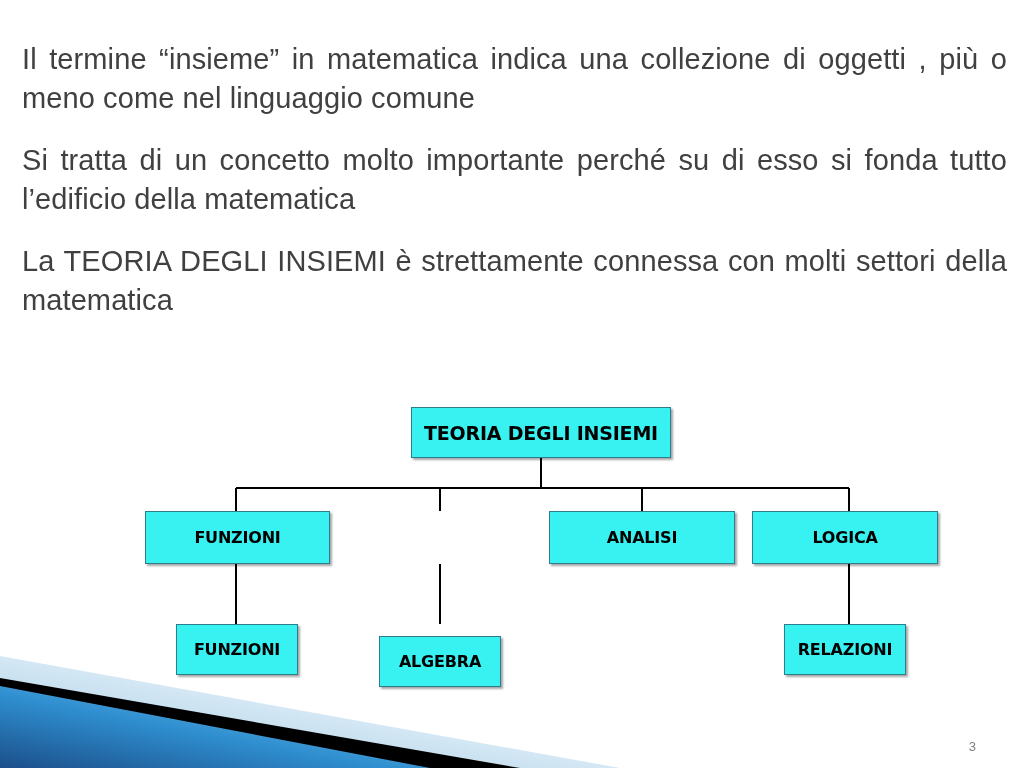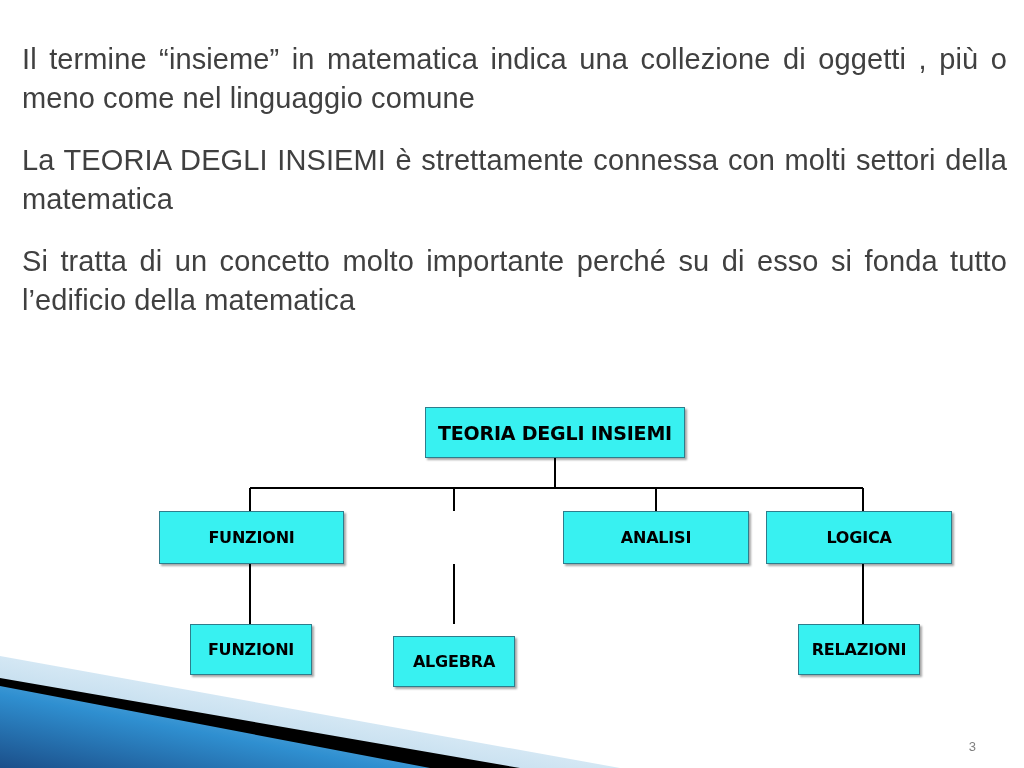--- a/index.html
+++ b/index.html
@@ -36,21 +36,21 @@
     line-height: 1.36;
     text-align: justify;
     margin: 0 0 22px 0;
     letter-spacing: 0.1px;
   }
   .para:last-child { margin-bottom: 0; }
 
   
   .diagram {
     position: absolute;
-    left: 14px;
+    left: 0;
     top: 380px;
     width: 852px;
     height: 320px;
   }
   .node {
     position: absolute;
     background: #38F1F1;
     border: 1px solid #2e7d8c;
     box-shadow: 2px 2px 2px rgba(0,0,0,0.35);
     color: #000000;
@@ -95,22 +95,22 @@
     font-family: "Liberation Sans", sans-serif;
   }
 </style>
 </head>
 <body>
 
 <div class="slide">
 
   <div class="text-block">
     <p class="para">Il termine “insieme” in matematica indica una collezione di oggetti , più o meno come nel linguaggio comune</p>
+    <p class="para">Si tratta di un concetto molto importante perché su di esso si fonda tutto l’edificio della matematica</p>
     <p class="para">La TEORIA DEGLI INSIEMI è strettamente connessa con molti settori della matematica</p>
-    <p class="para">Si tratta di un concetto molto importante perché su di esso si fonda tutto l’edificio della matematica</p>
   </div>
 
   <div class="diagram">
 
     <svg class="connectors" viewBox="0 0 1024 320" xmlns="http://www.w3.org/2000/svg">
       <g stroke="#000000" stroke-width="2" fill="none">
 
         <path d="M541 78 L541 108"></path>
 
         <path d="M236 108 L849 108"></path>

